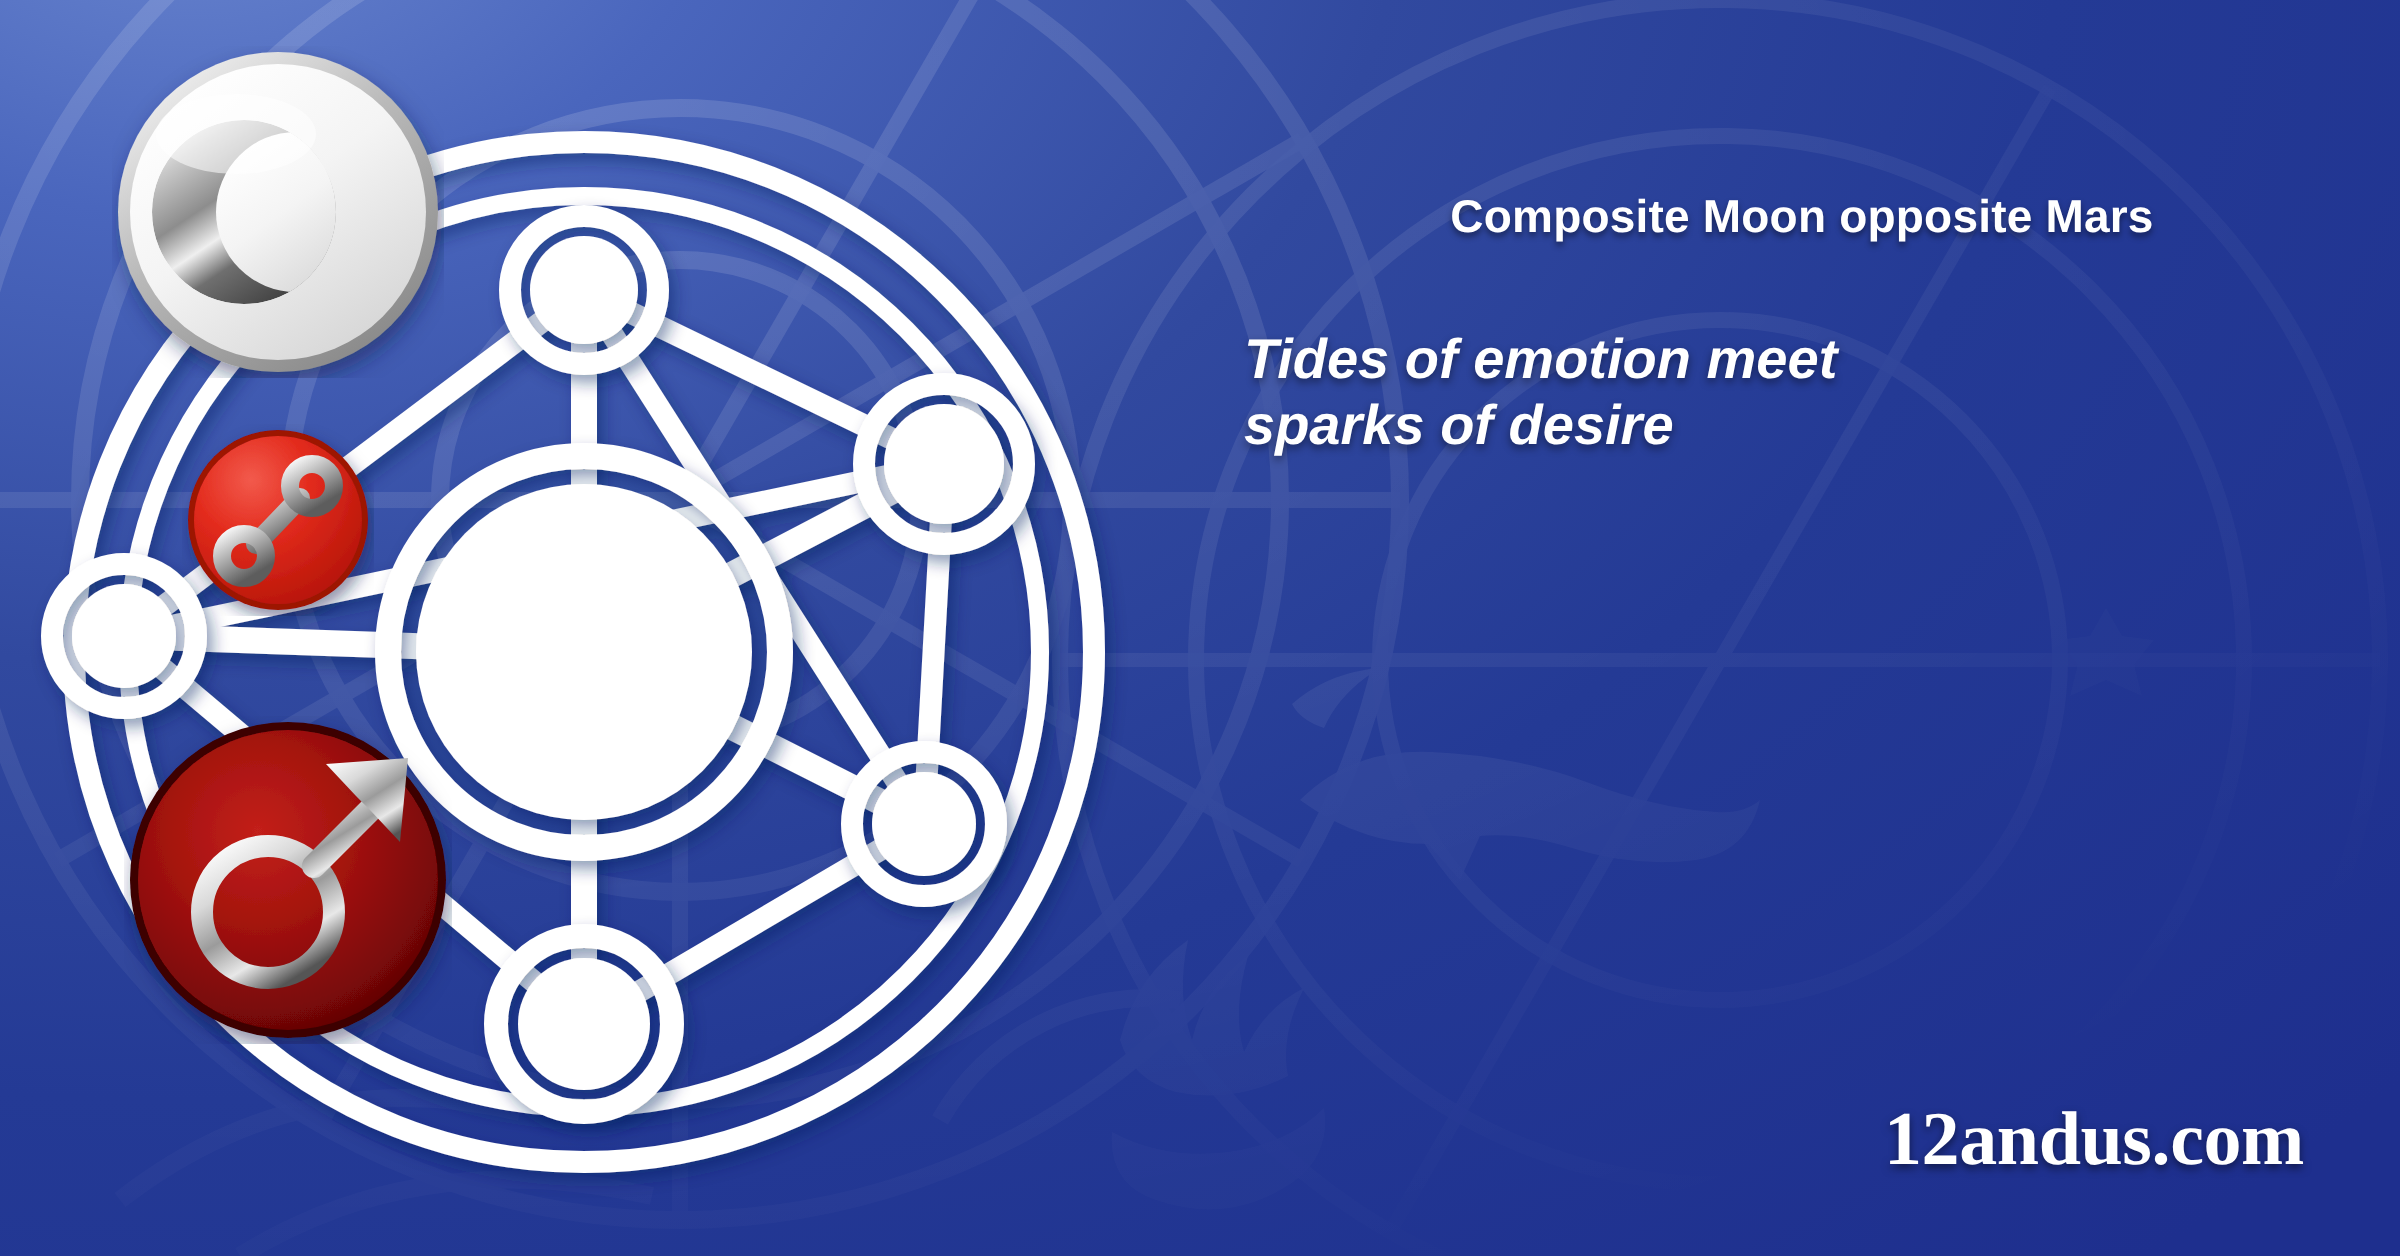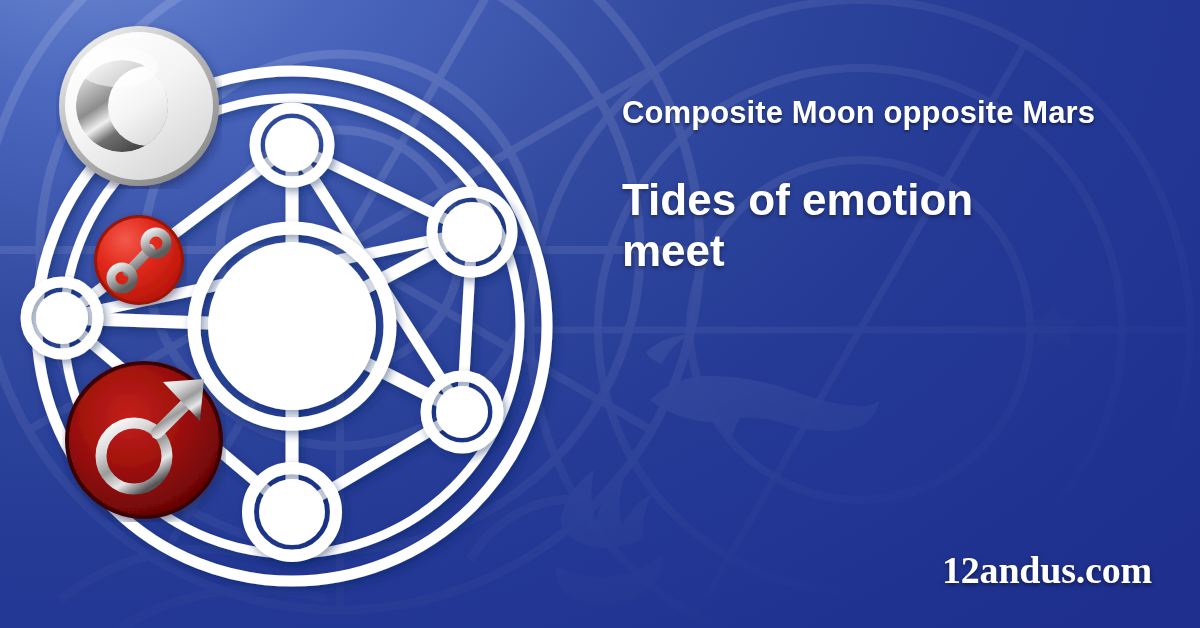--- a/index.html
+++ b/index.html
@@ -25,27 +25,28 @@
   .badge{position:absolute;border-radius:50%;}
   .badge svg{display:block;width:100%;height:100%;}
 
   #moon-badge{left:56px;top:23px;width:166px;height:166px;}
   #aspect-badge{left:91px;top:212px;width:96px;height:96px;}
   #mars-badge{left:62px;top:358px;width:164px;height:164px;}
 
   
   .text-col{position:absolute;left:622px;top:95px;width:558px;}
   #aspect-title{
-    color:#ffffff;font-size:31px;font-weight:bold;letter-spacing:.1px;
+    color:#ffffff;font-size:23px;font-weight:bold;letter-spacing:.1px;
     line-height:1.18;margin:0;
     text-shadow:0 2px 3px rgba(0,0,0,.45);
     white-space:nowrap;
+    text-align:center;
   }
   #aspect-tagline{
-    color:#ffffff;font-size:44px;font-weight:bold;
+    color:#ffffff;font-size:28px;font-style:italic;font-weight:bold;
     line-height:1.17;margin:42px 0 0 0;max-width:460px;
     text-shadow:0 2px 4px rgba(0,0,0,.45);
   }
   #site-logo{
     position:absolute;right:48px;bottom:36px;
     color:#ffffff;font-family:"Liberation Serif", serif;
     font-size:38px;font-weight:bold;letter-spacing:-.2px;
     text-shadow:0 2px 4px rgba(0,0,0,.5);
     margin-left:28px;
   }
@@ -292,18 +293,19 @@
         <path d="M95 75 L133 37" stroke="url(#glyphSilverB)" stroke-width="12" stroke-linecap="round" fill="none"></path>
         <path d="M101 24 L142 21 L138 63 L123 47 L116 40 Z" fill="url(#glyphSilverB)"></path>
       </g>
     </svg>
   </div>
 
   <div class="text-col">
     <h1 id="aspect-title">Composite Moon opposite Mars</h1>
     <p id="aspect-tagline">
       <span>Tides of emotion meet</span><br>
+      <span>sparks of desire</span>
     </p>
   </div>
 
   <div id="site-logo">12andus.com</div>
 
 </div>
 
 </body></html>

